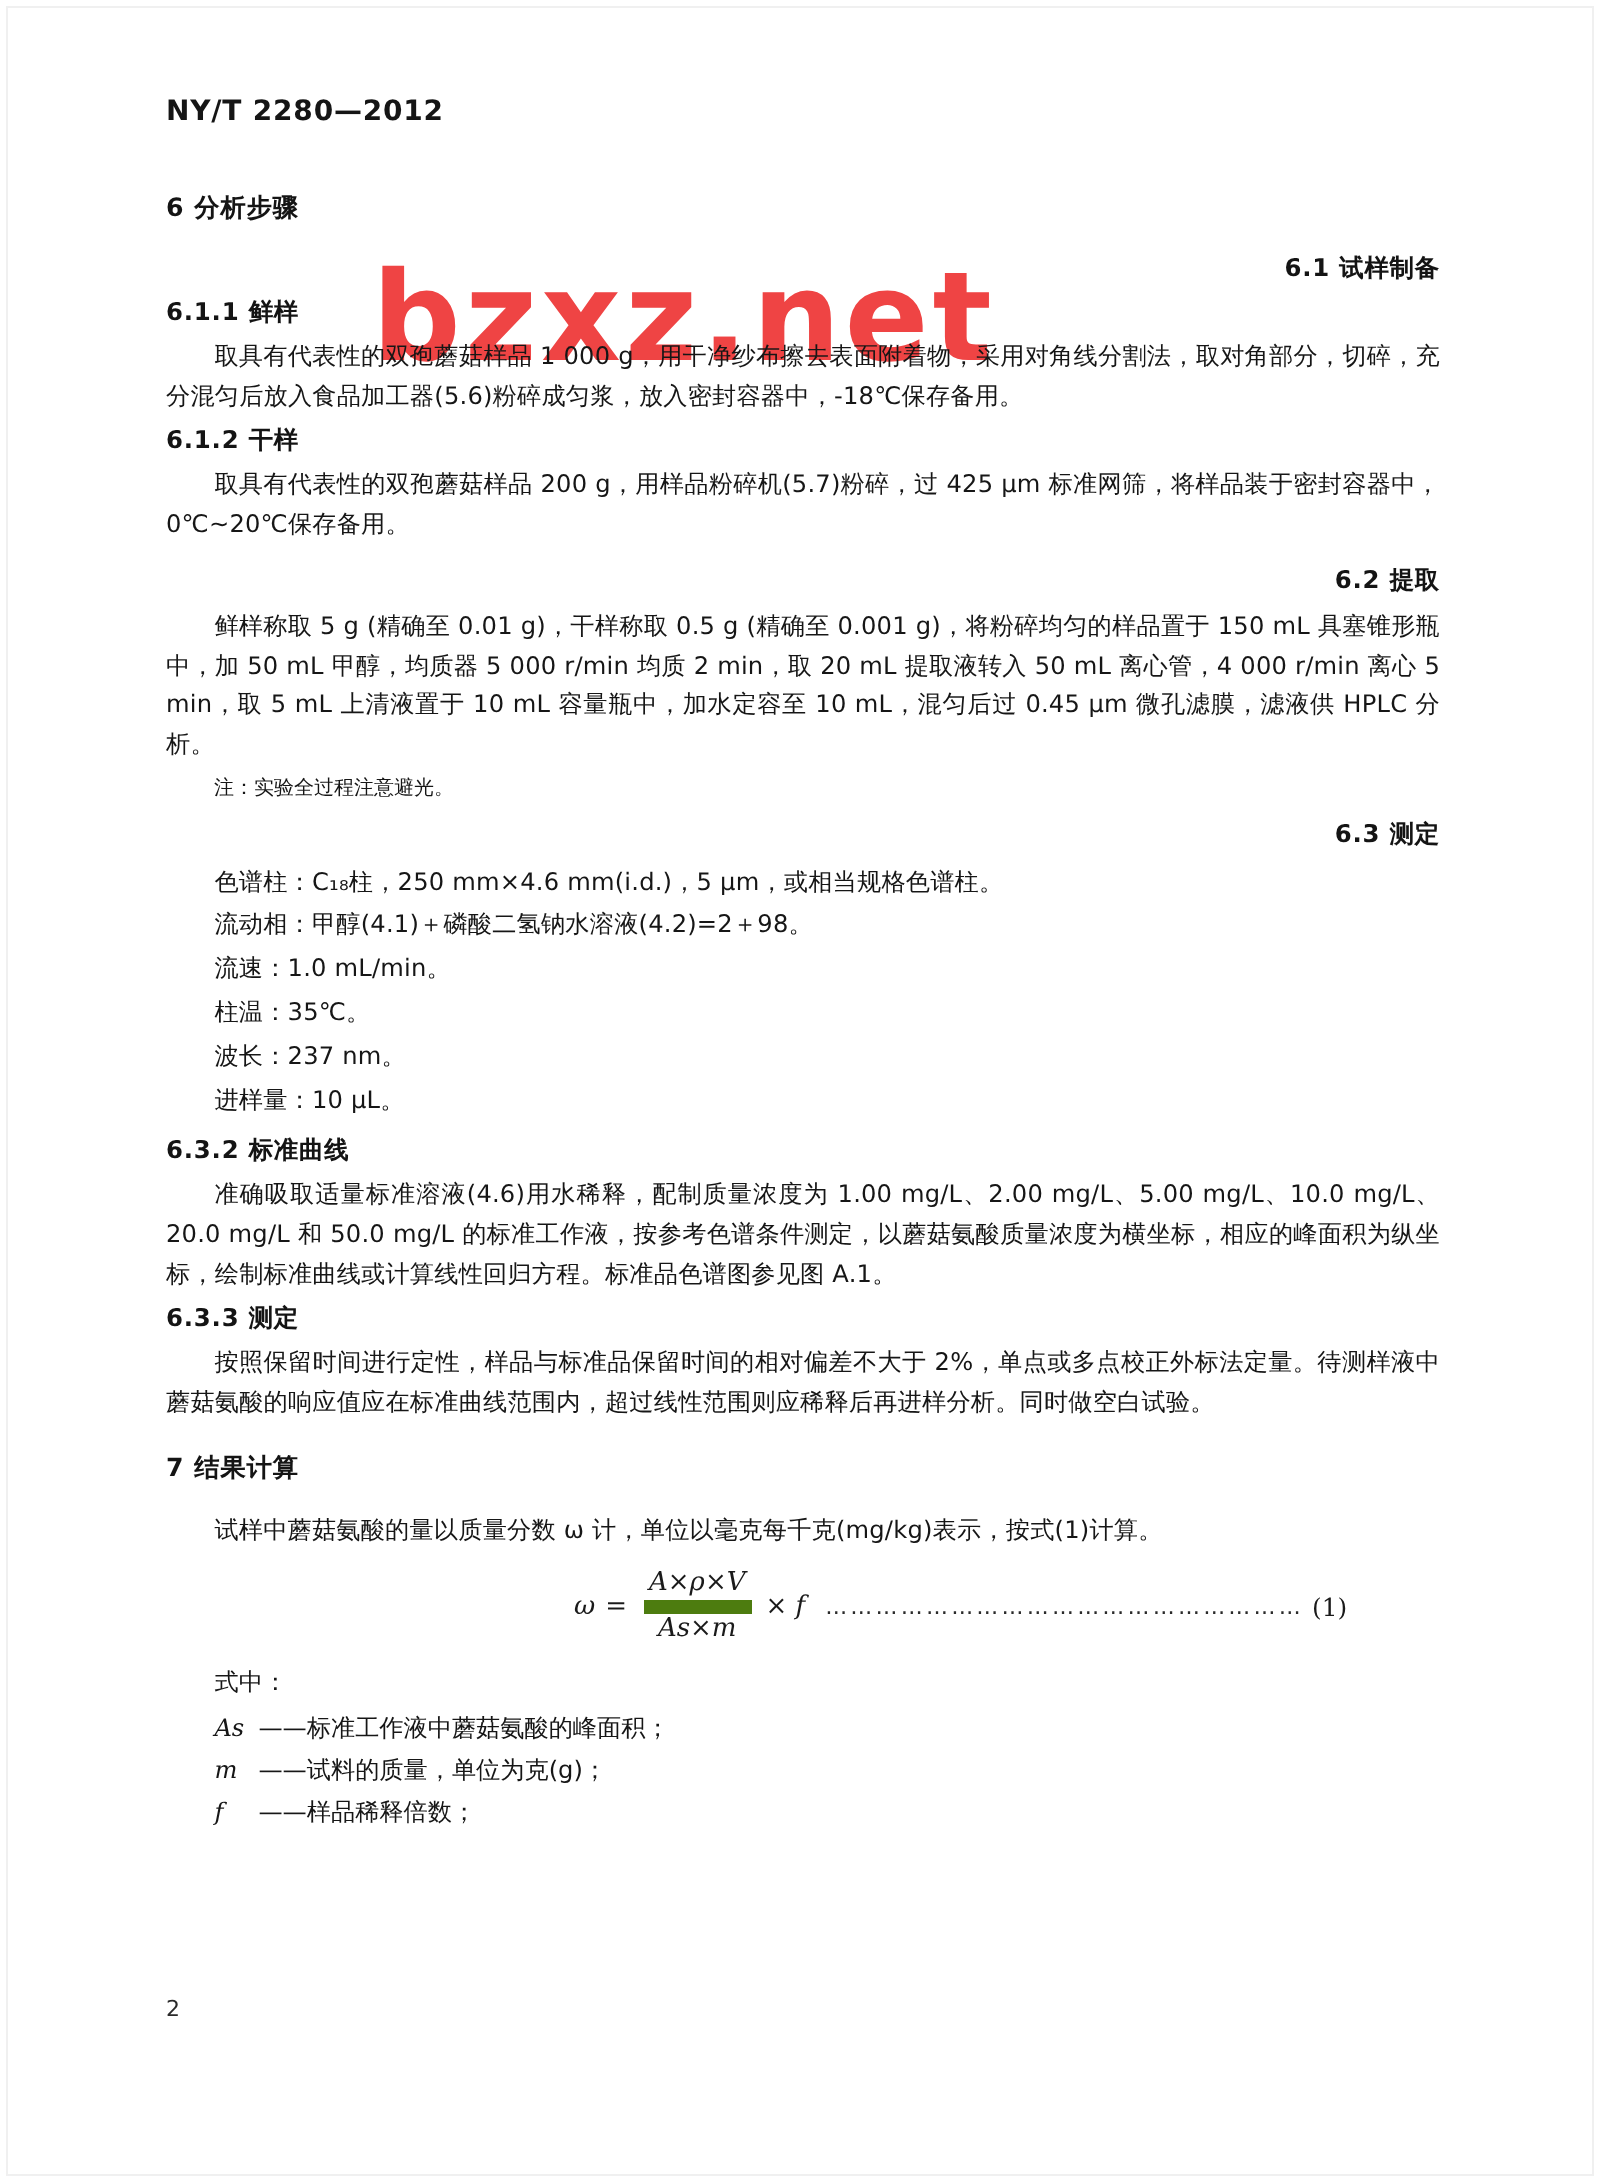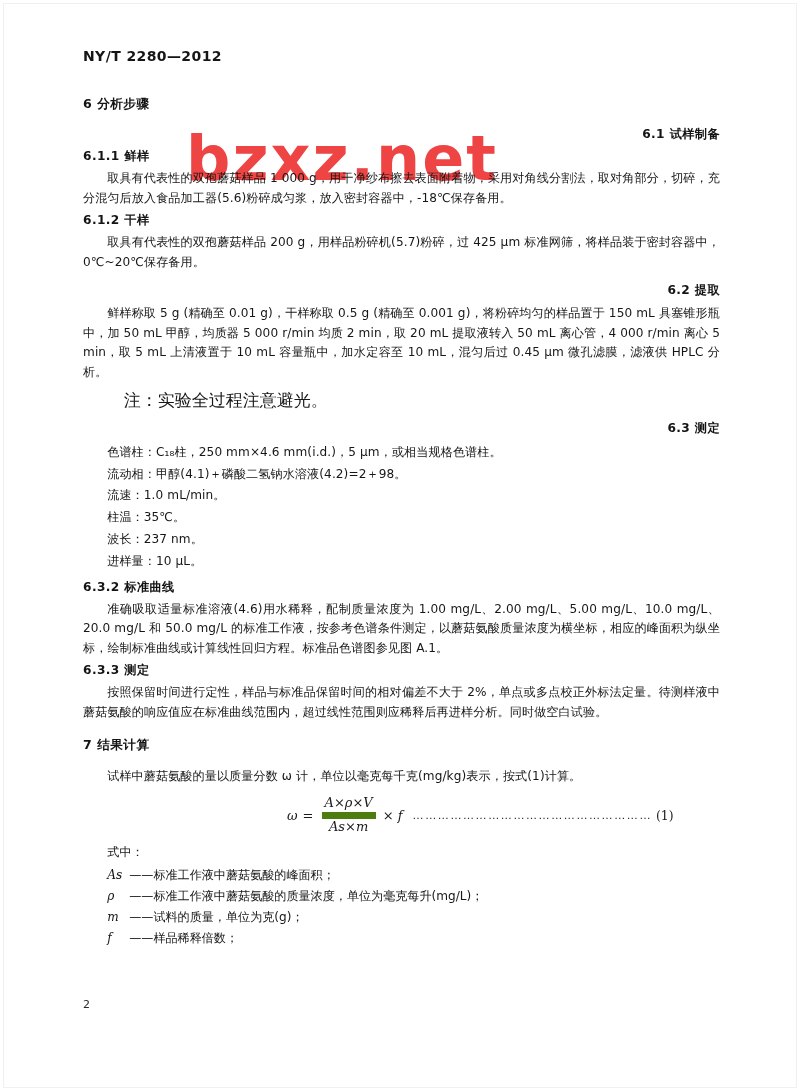--- a/index.html
+++ b/index.html
@@ -94,21 +94,21 @@
   }
   .sub {
     font-size: 12.1px;
     line-height: 1.72;
     margin: 0 0 1px 0;
     padding-left: 2em;
     color: #161616;
     letter-spacing: 0.1px;
   }
   .note {
-    font-size: 17px;
+    font-size: 10px;
     line-height: 1.6;
     margin: 2px 0 6px 0;
     padding-left: 2.4em;
     color: #161616;
   }
   .spacer-sm { height: 6px; }
   .spacer-md { height: 11px; }
 
   
   .formula-row {
@@ -239,23 +239,20 @@
         <span class="eqno">(1)</span>
       </div>
 
       <div class="p p-noindent" style="text-indent:2em; margin-bottom:2px;">式中：</div>
 
       <div class="deflist">
         <div class="def">
           <span class="sym">As</span><span>——</span><span>标准工作液中蘑菇氨酸的峰面积；</span>
         </div>
         <div class="def">
-          <span class="sym">ρ</span><span>——</span><span>标准工作液中蘑菇氨酸的质量浓度，单位为毫克每升(mg/L)；</span>
-        </div>
-        <div class="def">
           <span class="sym">m</span><span>——</span><span>试料的质量，单位为克(g)；</span>
         </div>
         <div class="def">
           <span class="sym">f</span><span>——</span><span>样品稀释倍数；</span>
         </div>
       </div>
 
     </div>
 
     <div class="pageno">2</div>

